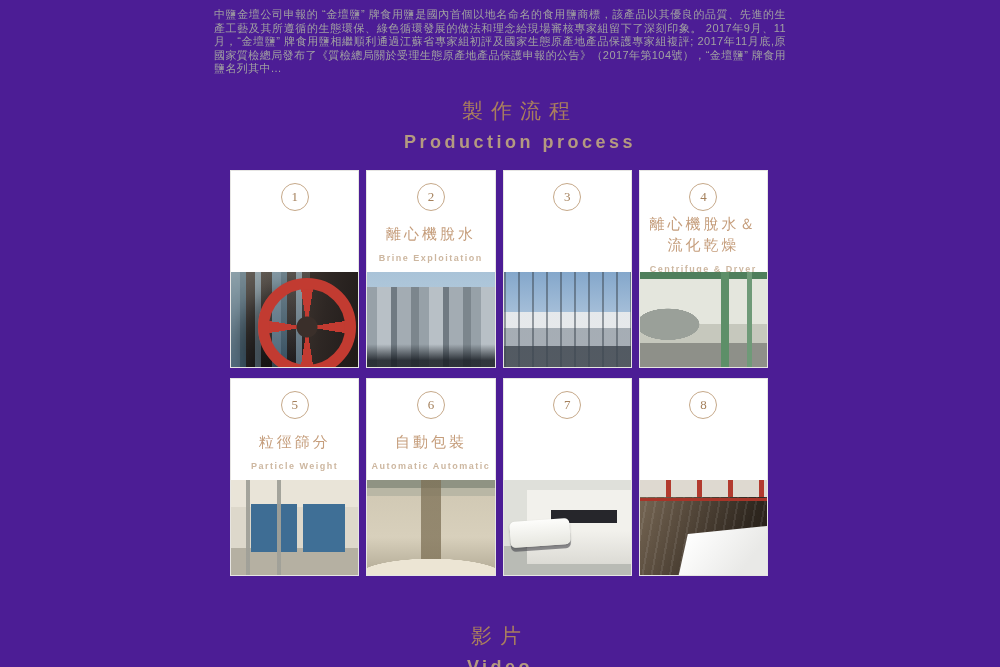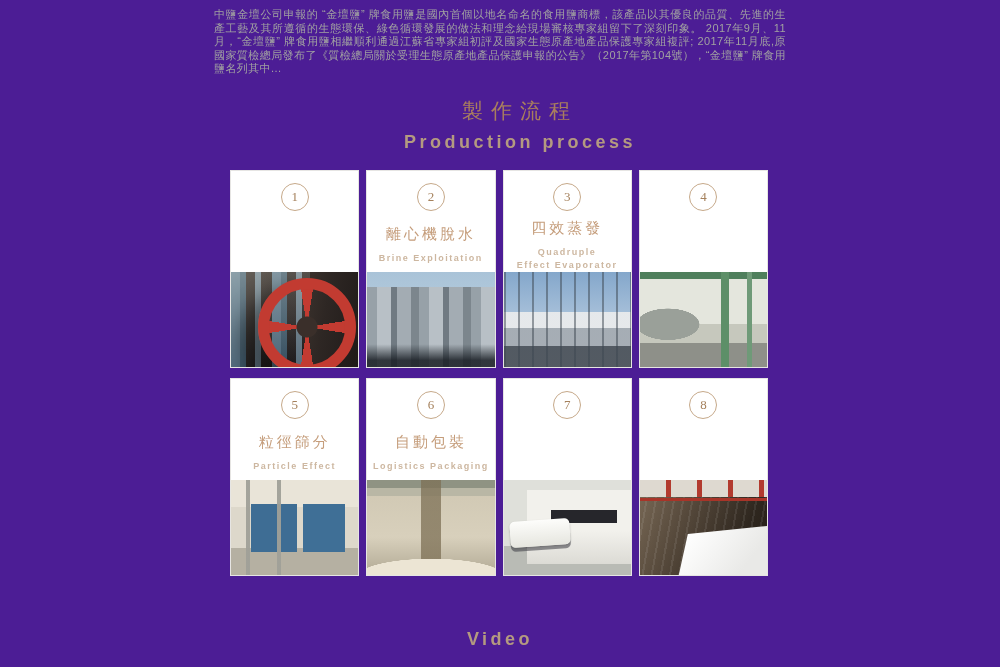--- a/index.html
+++ b/index.html
@@ -126,60 +126,61 @@
       <div class="card-num">2</div>
       <div class="card-text">
         <div class="step-title">離心機脫水</div>
         <div class="step-sub">Brine Exploitation</div>
       </div>
       <div class="photo p2"></div>
     </div>
 
     <div class="card">
       <div class="card-num">3</div>
-      <div class="card-text">
-        <div class="step-title">四效蒸發</div>
-        <div class="step-sub">Quadruple
-Effect Evaporator</div>
-      </div>
       <div class="photo p3"></div>
     </div>
 
     <div class="card">
       <div class="card-num">4</div>
+      <div class="card-text">
+        <div class="step-title">離心機脫水＆
+流化乾燥</div>
+        <div class="step-sub">Centrifuge &amp; Dryer</div>
+      </div>
       <div class="photo p4"></div>
     </div>
 
     <div class="card">
       <div class="card-num">5</div>
       <div class="card-text">
         <div class="step-title">粒徑篩分</div>
-        <div class="step-sub">Particle Effect</div>
+        <div class="step-sub">Particle Weight</div>
       </div>
       <div class="photo p5"></div>
     </div>
 
     <div class="card">
       <div class="card-num">6</div>
       <div class="card-text">
         <div class="step-title">自動包裝</div>
-        <div class="step-sub">Logistics Packaging</div>
+        <div class="step-sub">Automatic Automatic</div>
       </div>
       <div class="photo p6"></div>
     </div>
 
     <div class="card">
       <div class="card-num">7</div>
       <div class="photo p7"></div>
     </div>
 
     <div class="card">
       <div class="card-num">8</div>
       <div class="photo p8"></div>
     </div>
 
   </div>
 
   <div class="sec-header video-header">
+    <div class="zh">影片</div>
     <div class="en">Video</div>
   </div>
 
 </div>
 
 </body></html>

